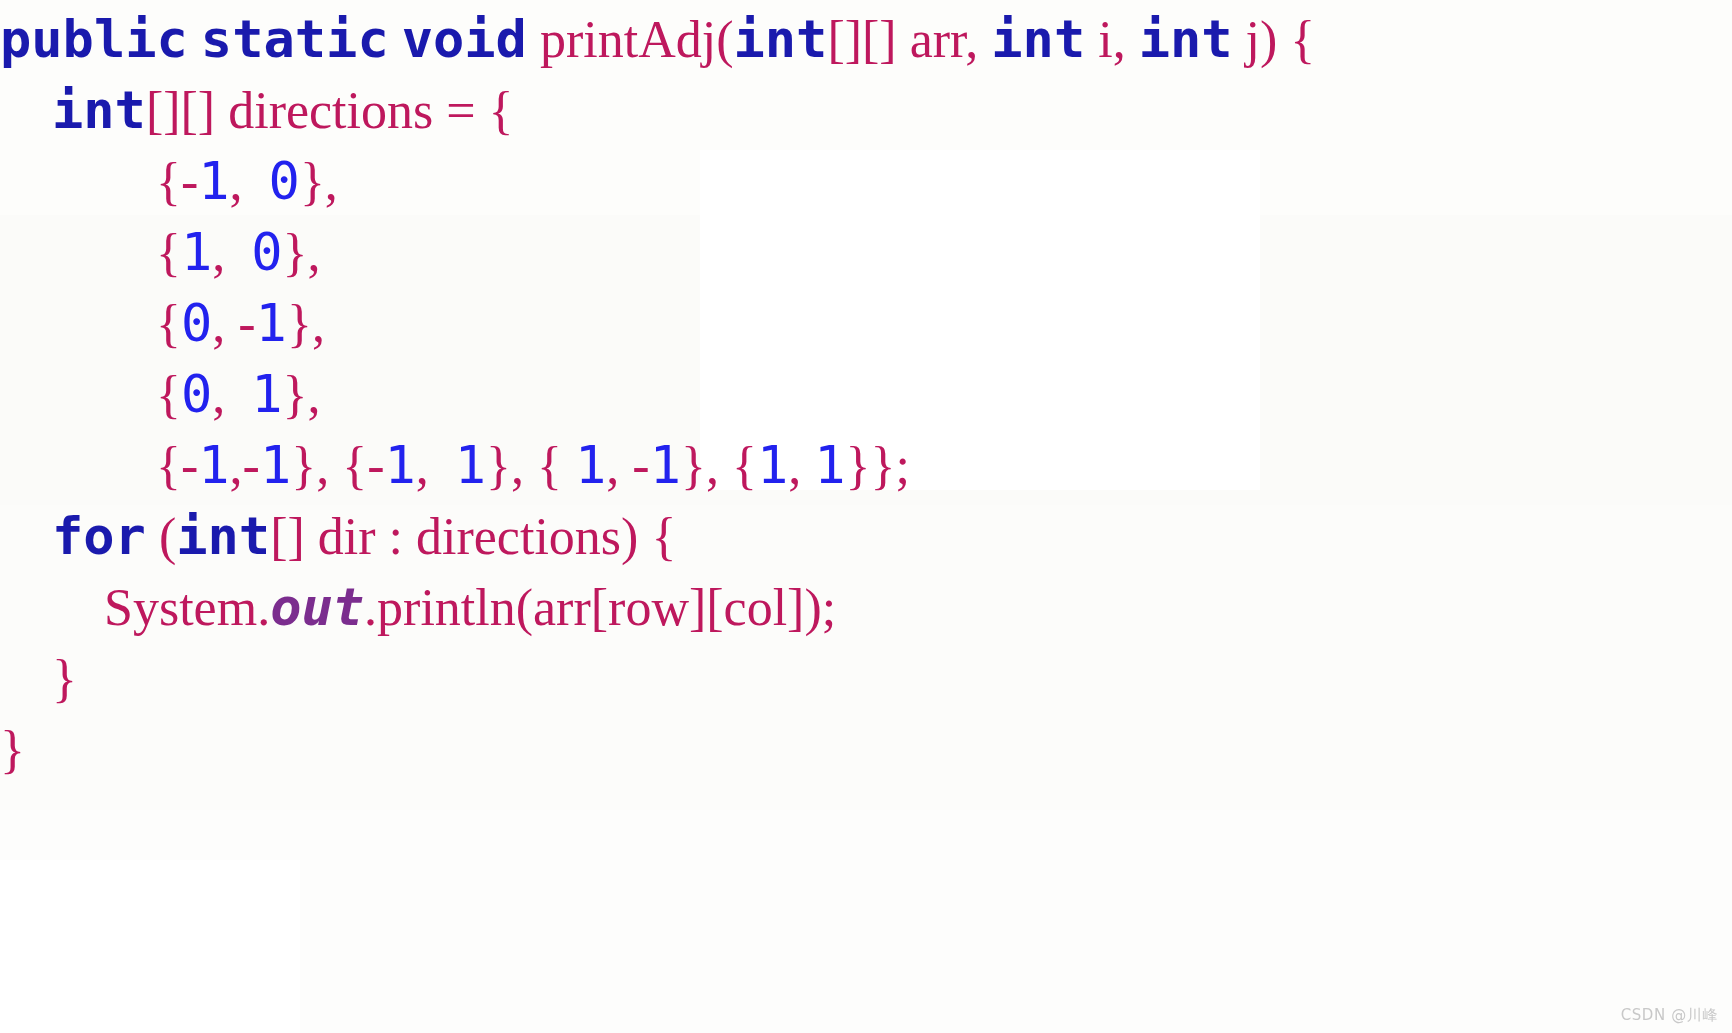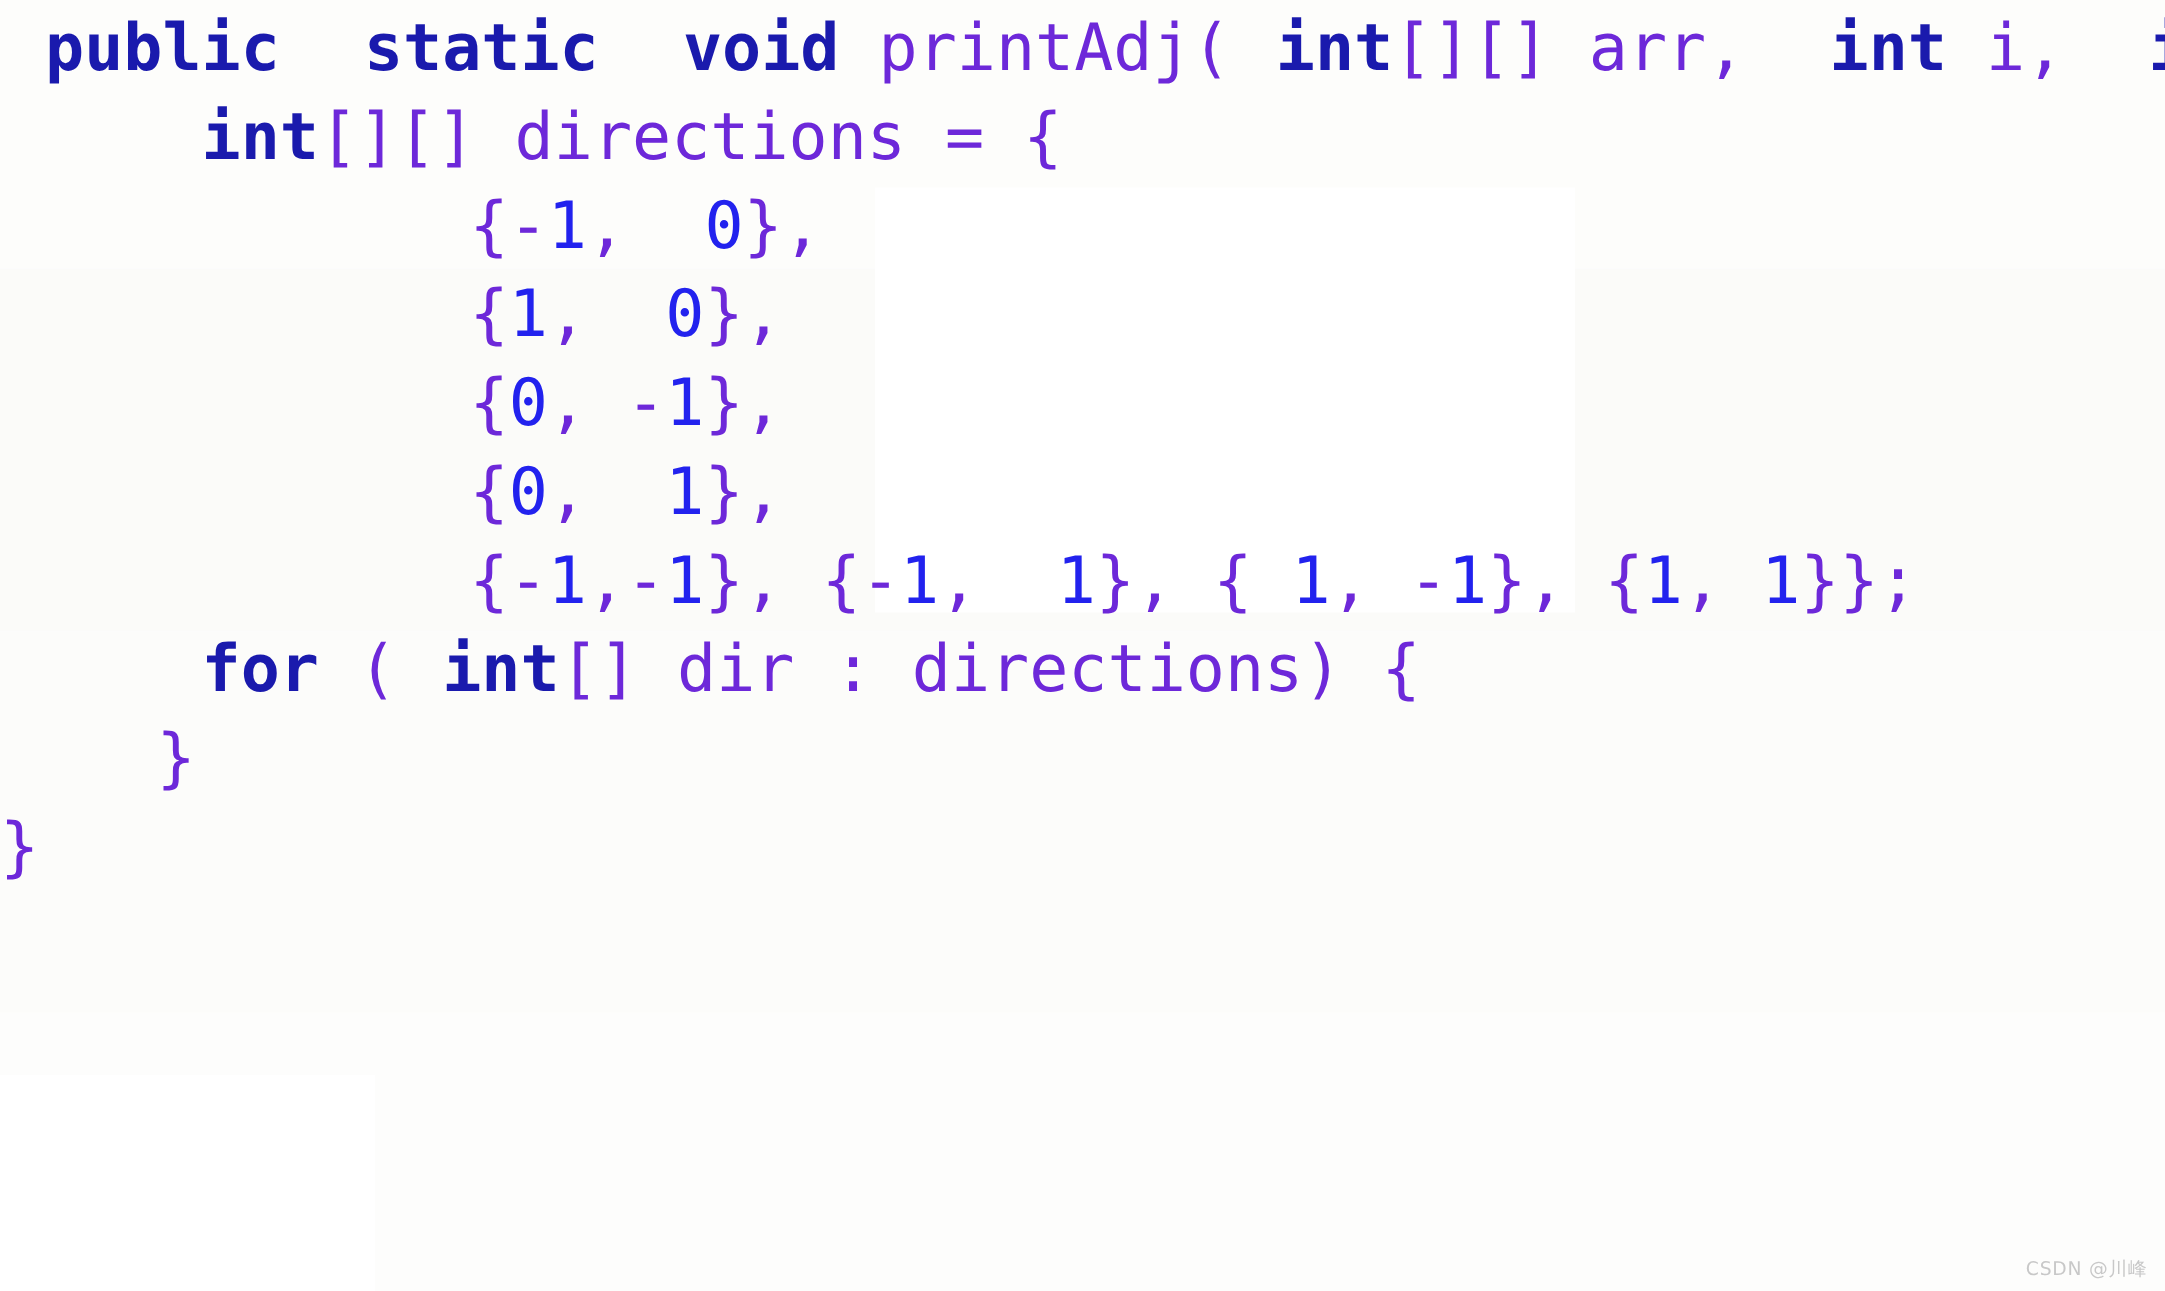--- a/index.html
+++ b/index.html
@@ -57,32 +57,32 @@
     height: 71px;
     line-height: 71px;
     font-size: 52px;
     white-space: pre;
     color: #111111;
     letter-spacing: 0px;
   }
   .tok-kw {
     color: #1a1aad;
     font-weight: bold;
-    margin-left: 36px;
   }
   .tok-num {
     color: #2222ee;
   }
   .tok-field {
     color: #7b2d8e;
     font-weight: bold;
     font-style: italic;
   }
   .tok-plain {
-    color: #6d28d9;
+    color: #be185d;
+    font-family: Liberation Serif, serif;
   }
 
   #watermark {
     position: absolute;
     right: 14px;
     bottom: 8px;
     font-family: "DejaVu Sans", "Liberation Sans", sans-serif;
     font-size: 15px;
     color: #c8c8c8;
     letter-spacing: 0.6px;
@@ -104,19 +104,20 @@
 
   <div id="code">
       <div class="code-line"><span class="tok-kw">public</span><span class="tok-plain"> </span><span class="tok-kw">static</span><span class="tok-plain"> </span><span class="tok-kw">void</span><span class="tok-plain"> printAdj(</span><span class="tok-kw">int</span><span class="tok-plain">[][] arr, </span><span class="tok-kw">int</span><span class="tok-plain"> i, </span><span class="tok-kw">int</span><span class="tok-plain"> j) {</span></div>
       <div class="code-line"><span class="tok-plain">    </span><span class="tok-kw">int</span><span class="tok-plain">[][] directions = {</span></div>
       <div class="code-line"><span class="tok-plain">            {-</span><span class="tok-num">1</span><span class="tok-plain">,  </span><span class="tok-num">0</span><span class="tok-plain">},</span></div>
       <div class="code-line"><span class="tok-plain">            {</span><span class="tok-num">1</span><span class="tok-plain">,  </span><span class="tok-num">0</span><span class="tok-plain">},</span></div>
       <div class="code-line"><span class="tok-plain">            {</span><span class="tok-num">0</span><span class="tok-plain">, -</span><span class="tok-num">1</span><span class="tok-plain">},</span></div>
       <div class="code-line"><span class="tok-plain">            {</span><span class="tok-num">0</span><span class="tok-plain">,  </span><span class="tok-num">1</span><span class="tok-plain">},</span></div>
       <div class="code-line"><span class="tok-plain">            {-</span><span class="tok-num">1</span><span class="tok-plain">,-</span><span class="tok-num">1</span><span class="tok-plain">}, {-</span><span class="tok-num">1</span><span class="tok-plain">,  </span><span class="tok-num">1</span><span class="tok-plain">}, { </span><span class="tok-num">1</span><span class="tok-plain">, -</span><span class="tok-num">1</span><span class="tok-plain">}, {</span><span class="tok-num">1</span><span class="tok-plain">, </span><span class="tok-num">1</span><span class="tok-plain">}};</span></div>
       <div class="code-line"><span class="tok-plain">    </span><span class="tok-kw">for</span><span class="tok-plain"> (</span><span class="tok-kw">int</span><span class="tok-plain">[] dir : directions) {</span></div>
+      <div class="code-line"><span class="tok-plain">        System.</span><span class="tok-field">out</span><span class="tok-plain">.println(arr[row][col]);</span></div>
       <div class="code-line"><span class="tok-plain">    }</span></div>
       <div class="code-line"><span class="tok-plain">}</span></div>
     </div>
 
   <div id="watermark">CSDN @川峰</div>
 
 </div>
 
 </body></html>

